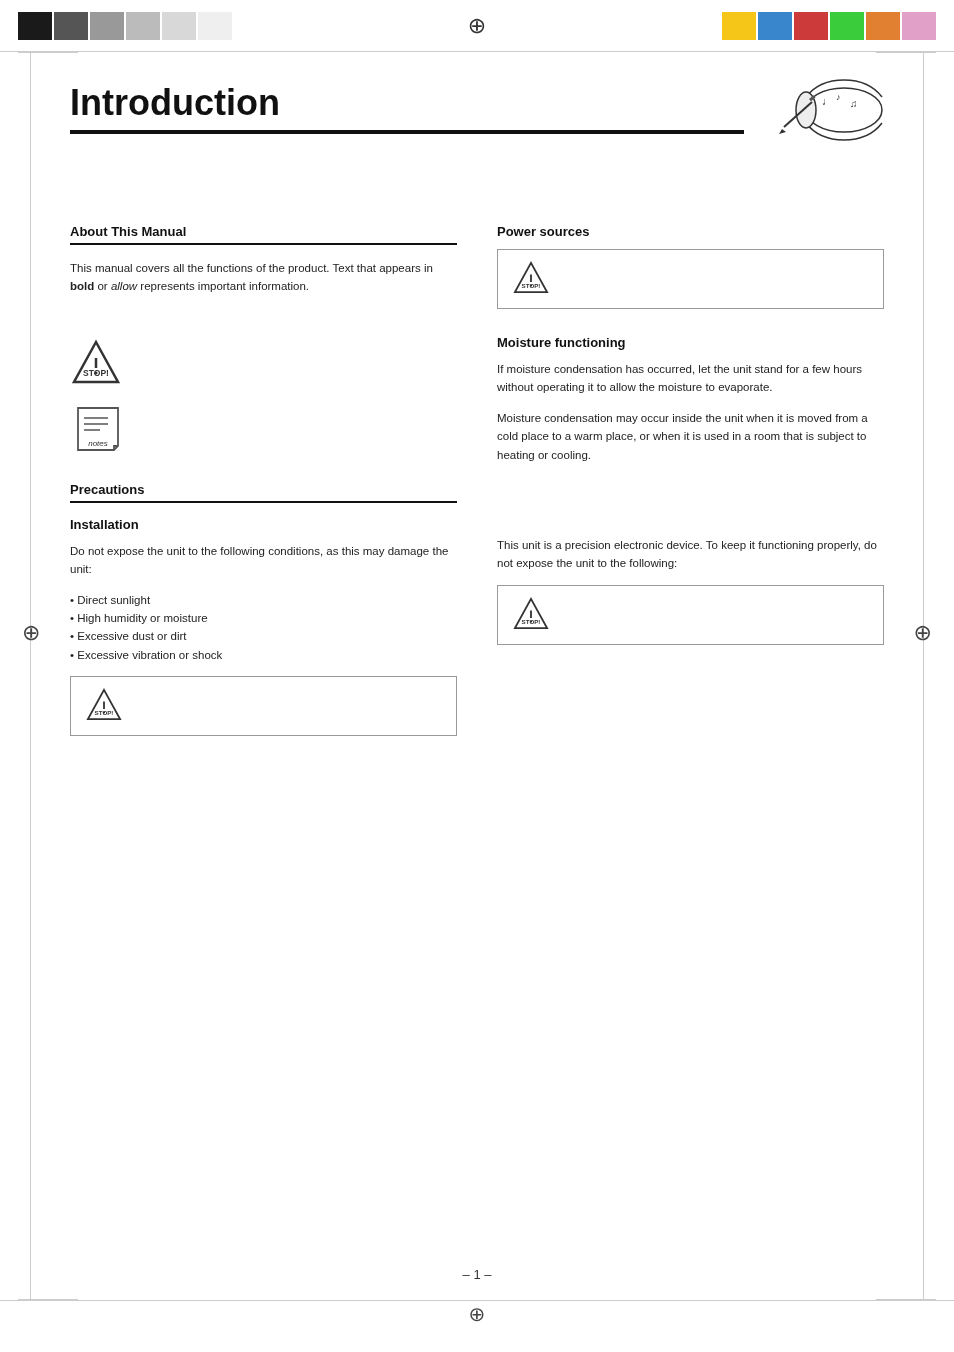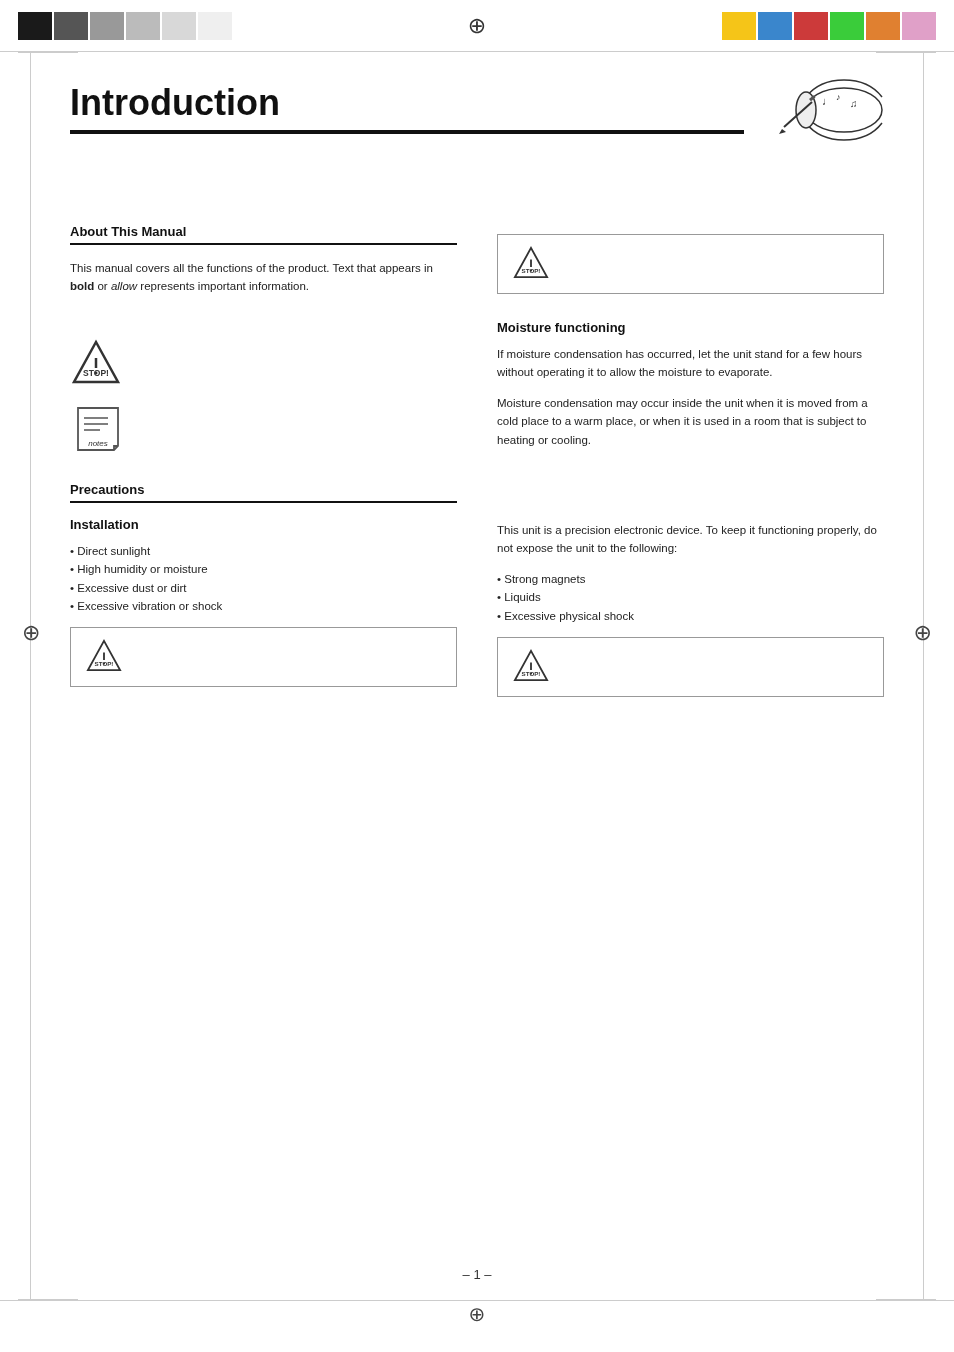--- a/index.html
+++ b/index.html
@@ -283,39 +283,41 @@
             <line x1="14" y1="14" x2="38" y2="14" stroke="#555" stroke-width="1.5"></line>
             <line x1="14" y1="20" x2="38" y2="20" stroke="#555" stroke-width="1.5"></line>
             <line x1="14" y1="26" x2="30" y2="26" stroke="#555" stroke-width="1.5"></line>
             <text x="28" y="42" text-anchor="middle" font-size="8" font-style="italic" font-family="Arial" fill="#333">notes</text>
           </svg>
         </div>
 
         <div>
           <span class="section-heading">Precautions</span>
           <span class="subsection-heading">Installation</span>
+          <p class="body-text">Do not expose the unit to the following conditions, as this may damage the unit:</p>
           <p class="body-text">• Direct sunlight<br>• High humidity or moisture<br>• Excessive dust or dirt<br>• Excessive vibration or shock</p>
         </div>
 
         <div class="stop-box">
           <svg class="stop-icon" viewBox="0 0 52 52">
             <polygon points="26,4 48,44 4,44" fill="none" stroke="#333" stroke-width="2.5"></polygon>
             <text x="26" y="38" text-anchor="middle" font-size="8.5" font-weight="bold" font-family="Arial" fill="#333">STOP!</text>
             <line x1="26" y1="20" x2="26" y2="30" stroke="#333" stroke-width="2.5"></line>
             <circle cx="26" cy="35" r="1.5" fill="#333"></circle>
           </svg>
         </div>
 
         <div style="height:40px;"></div>
 
       </div>
 
       <div class="col-right">
 
         <div>
+          <span class="subsection-heading">Power sources</span>
 
           <div class="stop-box">
             <svg class="stop-icon" viewBox="0 0 52 52">
               <polygon points="26,4 48,44 4,44" fill="none" stroke="#333" stroke-width="2.5"></polygon>
               <text x="26" y="38" text-anchor="middle" font-size="8.5" font-weight="bold" font-family="Arial" fill="#333">STOP!</text>
               <line x1="26" y1="20" x2="26" y2="30" stroke="#333" stroke-width="2.5"></line>
               <circle cx="26" cy="35" r="1.5" fill="#333"></circle>
             </svg>
           </div>
 
@@ -326,21 +328,20 @@
         <div>
           <span class="subsection-heading">Moisture functioning</span>
           <p class="body-text">If moisture condensation has occurred, let the unit stand for a few hours without operating it to allow the moisture to evaporate.</p>
           <p class="body-text">Moisture condensation may occur inside the unit when it is moved from a cold place to a warm place, or when it is used in a room that is subject to heating or cooling.</p>
         </div>
 
         <div style="height:60px;"></div>
 
         <div>
           <p class="body-text">This unit is a precision electronic device. To keep it functioning properly, do not expose the unit to the following:</p>
-          <p class="body-text">• Strong magnets<br>• Liquids<br>• Excessive physical shock</p>
 
           <div class="stop-box">
             <svg class="stop-icon" viewBox="0 0 52 52">
               <polygon points="26,4 48,44 4,44" fill="none" stroke="#333" stroke-width="2.5"></polygon>
               <text x="26" y="38" text-anchor="middle" font-size="8.5" font-weight="bold" font-family="Arial" fill="#333">STOP!</text>
               <line x1="26" y1="20" x2="26" y2="30" stroke="#333" stroke-width="2.5"></line>
               <circle cx="26" cy="35" r="1.5" fill="#333"></circle>
             </svg>
           </div>
         </div>

